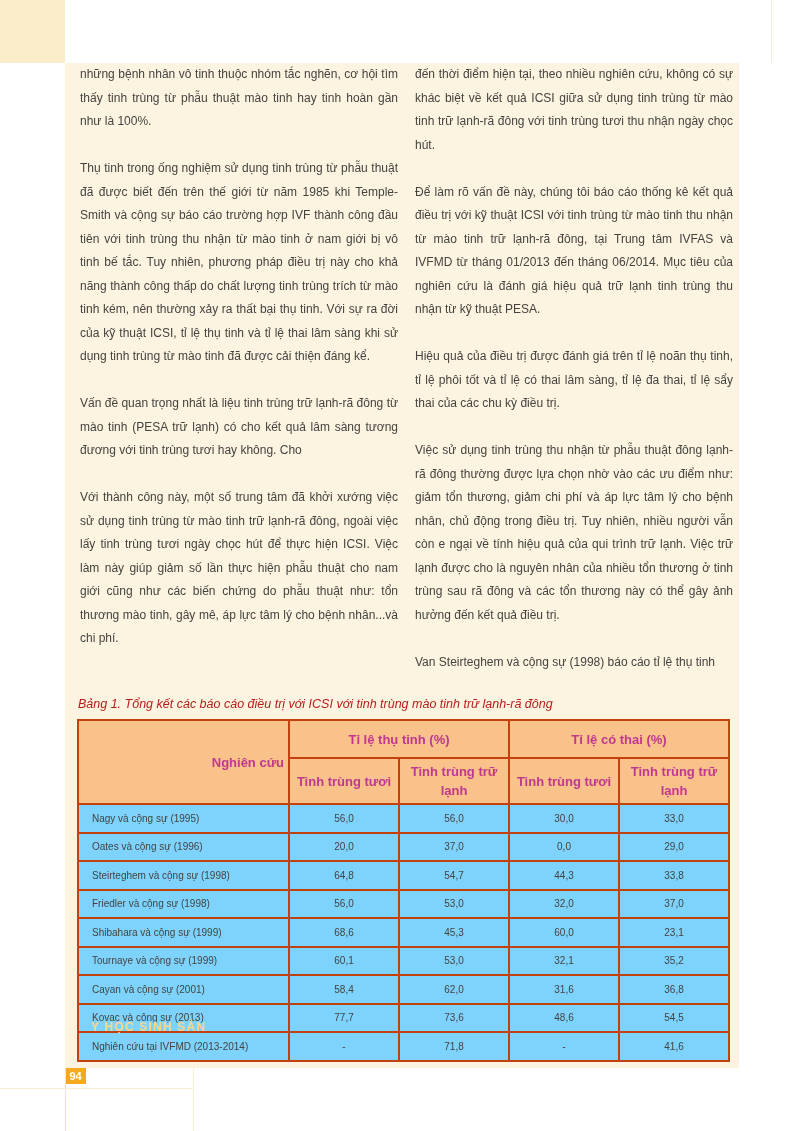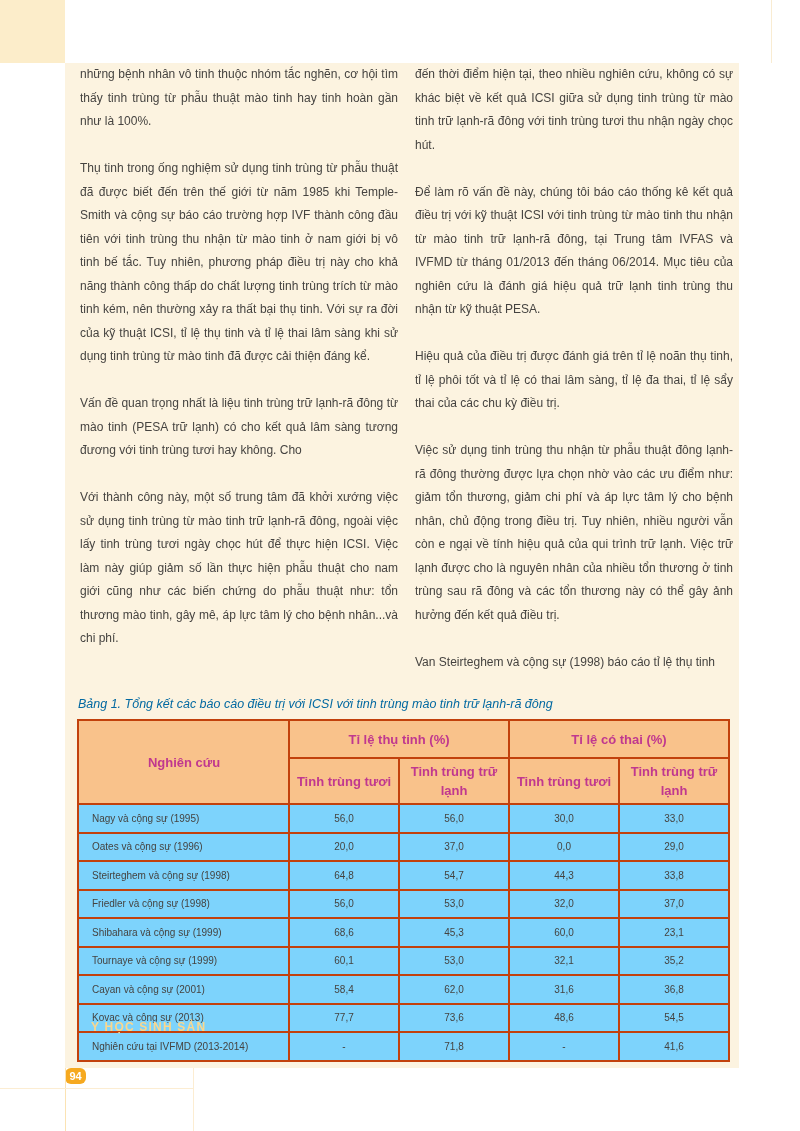--- a/index.html
+++ b/index.html
@@ -15,44 +15,44 @@
   .hline-foot{position:absolute;left:0;top:1088px;width:193px;height:1px;background:#fcedd2;}
 
   .col{position:absolute;top:63px;width:318px;font-size:12px;line-height:23.5px;}
   .col p{margin:0 0 23.5px 0;text-align:justify;}
   .col p:last-child{margin-bottom:0;}
   .col-left{left:80px;}
   .col-right{left:415px;}
 
   .table-caption{
     position:absolute;left:78px;top:697px;width:650px;
-    font-size:12.5px;font-style:italic;color:#0369a1;
+    font-size:12.5px;font-style:italic;color:#b91c1c;
   }
   table.results{
     position:absolute;left:77px;top:719px;width:651px;
     border-collapse:collapse;table-layout:fixed;
   }
   table.results th,table.results td{border:2px solid #c2410c;}
   table.results thead th{
     background:#f9c28b;color:#c0388f;font-weight:bold;font-size:13px;
     text-align:center;line-height:19px;padding:2px 4px;
   }
   table.results thead tr.group-row th{height:32px;}
   table.results thead tr.sub-row th{height:40px;}
-  table.results th.study-head{text-align:center;padding-left:5px;}
+  table.results th.study-head{text-align:right;padding-left:5px;}
   table.results tbody td{
     background:#7dd3fc;color:#454340;font-size:10px;height:24.5px;
     text-align:center;padding:1px 4px;
   }
   table.results tbody td.study{text-align:left;padding-left:13px;}
 
   .page-badge{
     position:absolute;left:65px;top:1068px;width:21px;height:16px;
     background:#f6a91f;color:#ffffff;font-size:11px;font-weight:bold;
-    display:flex;align-items:center;justify-content:center;border-radius:6px;
+    display:flex;align-items:center;justify-content:center;
   }
   .journal-name{
     position:absolute;left:91px;top:1020px;
     font-size:12px;font-weight:bold;letter-spacing:1.2px;color:#fbd78d;text-align:center;
   }
 </style>
 </head>
 <body>
 
 <div class="page">

